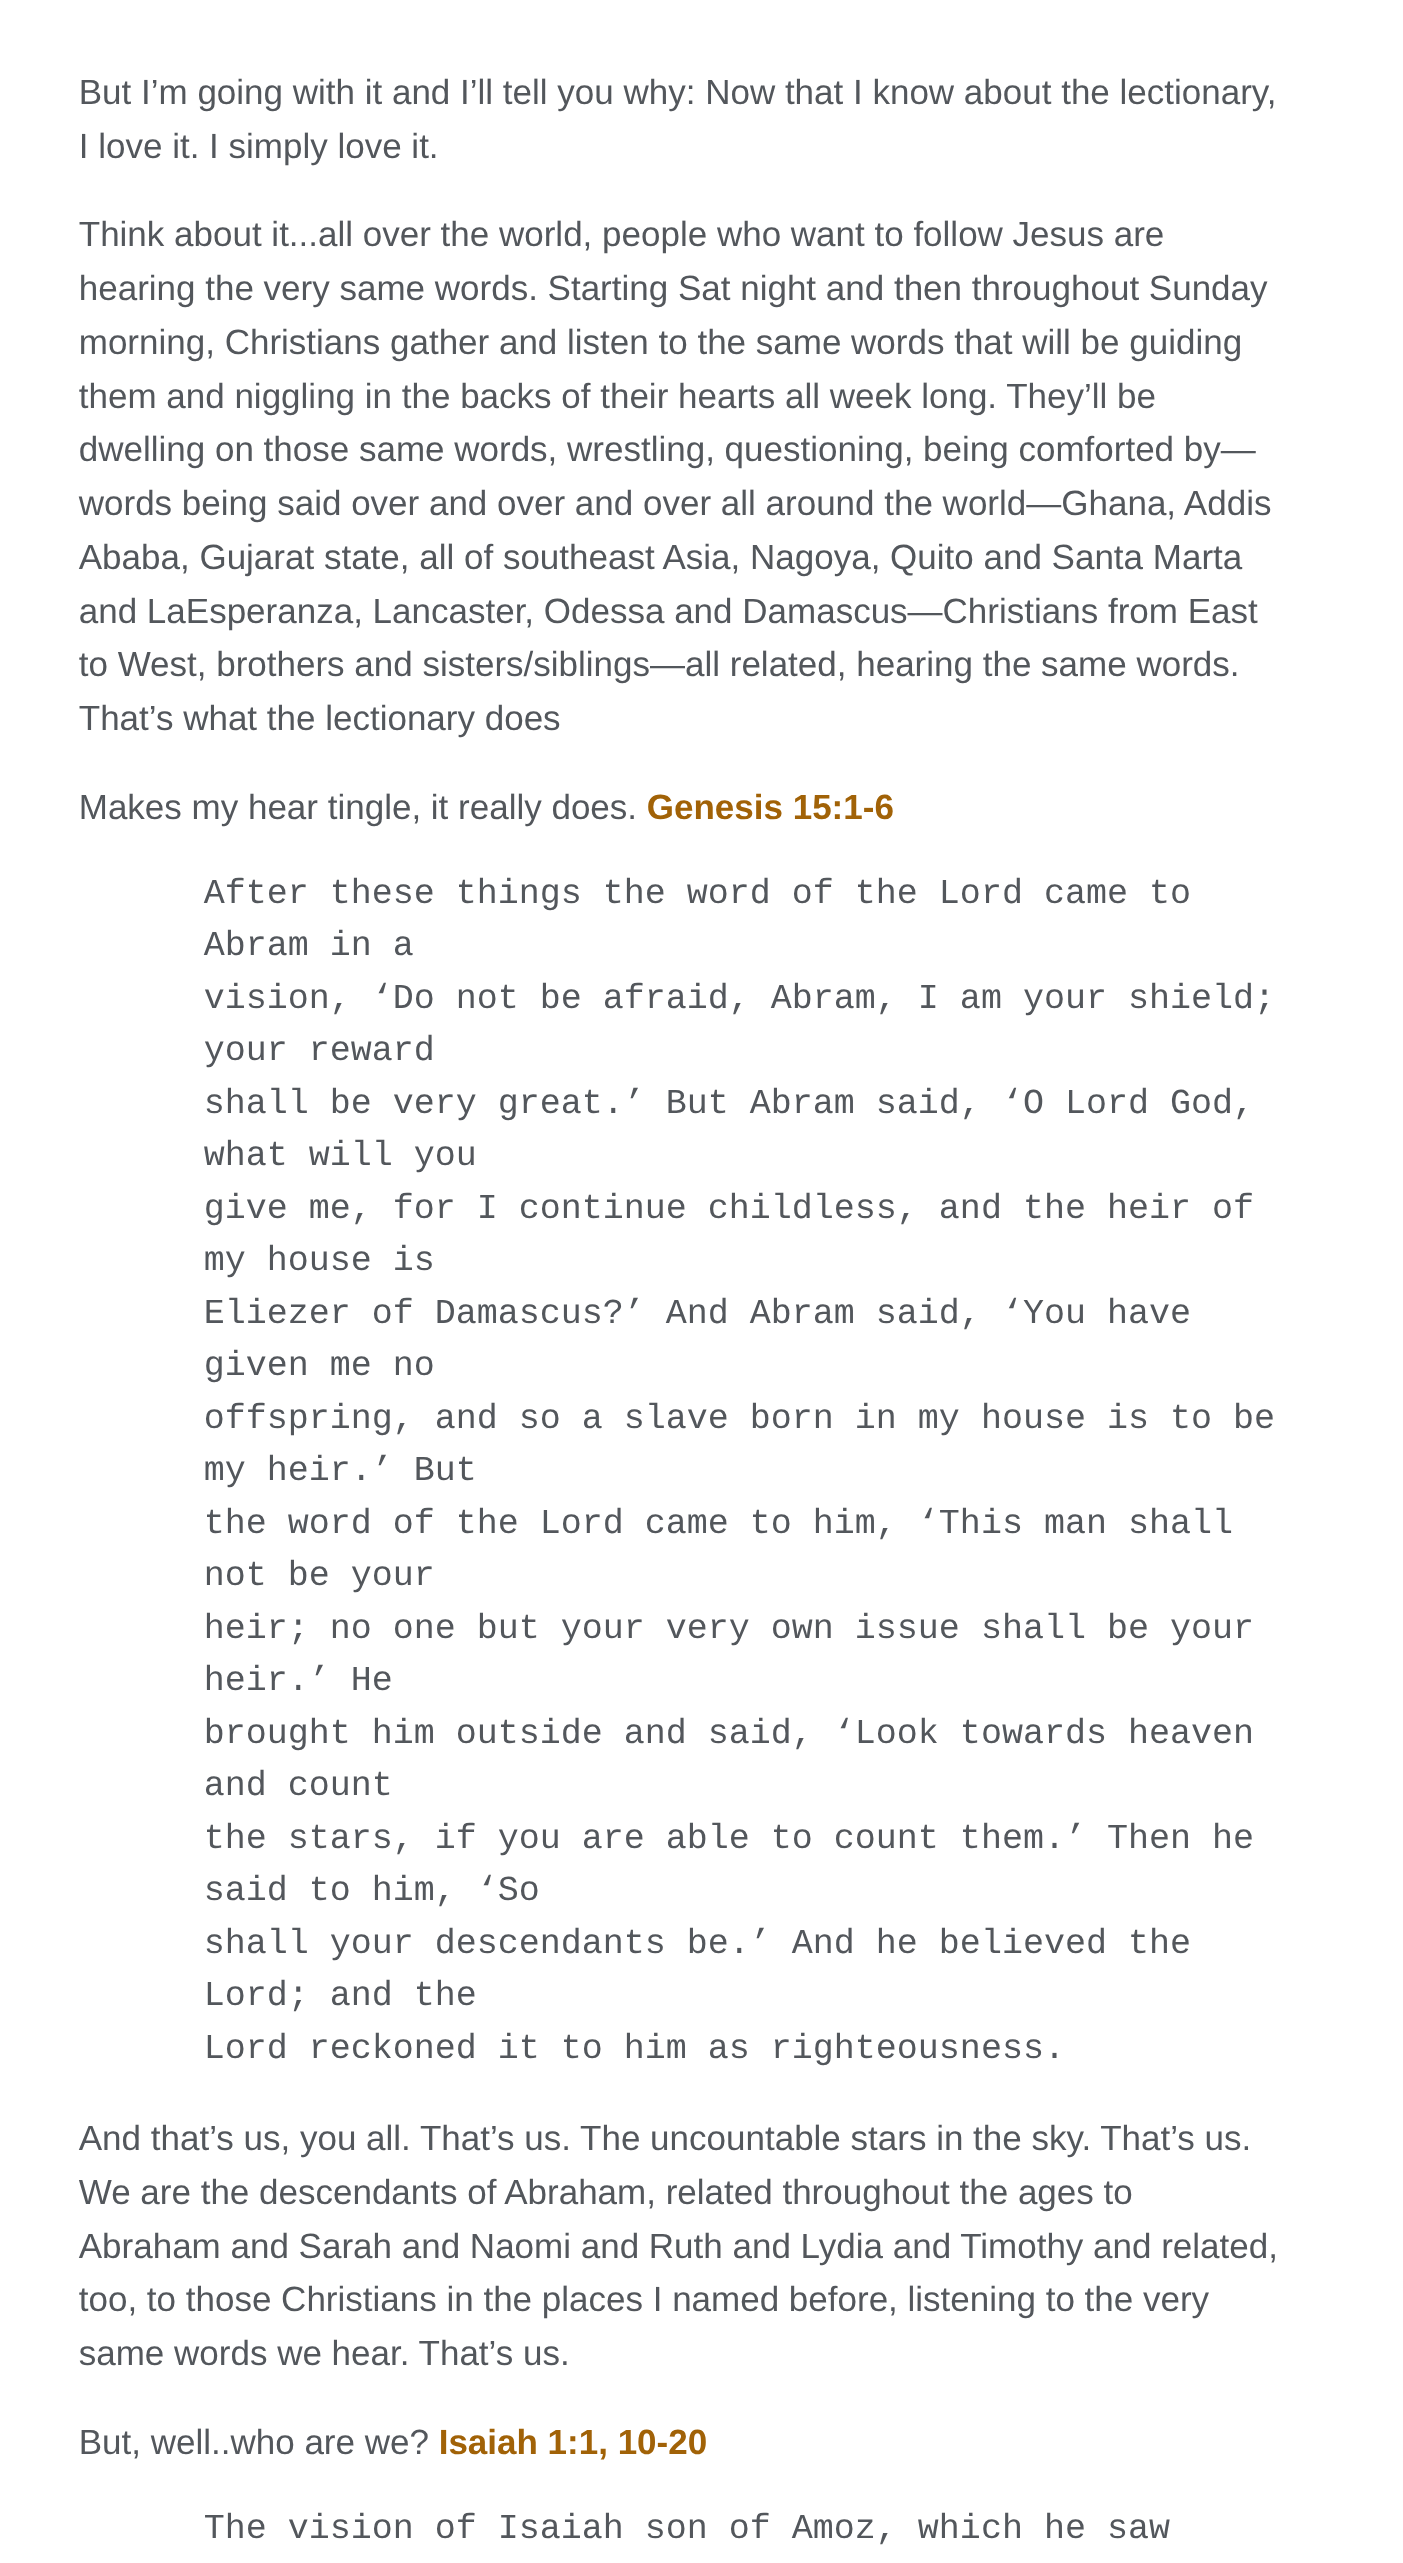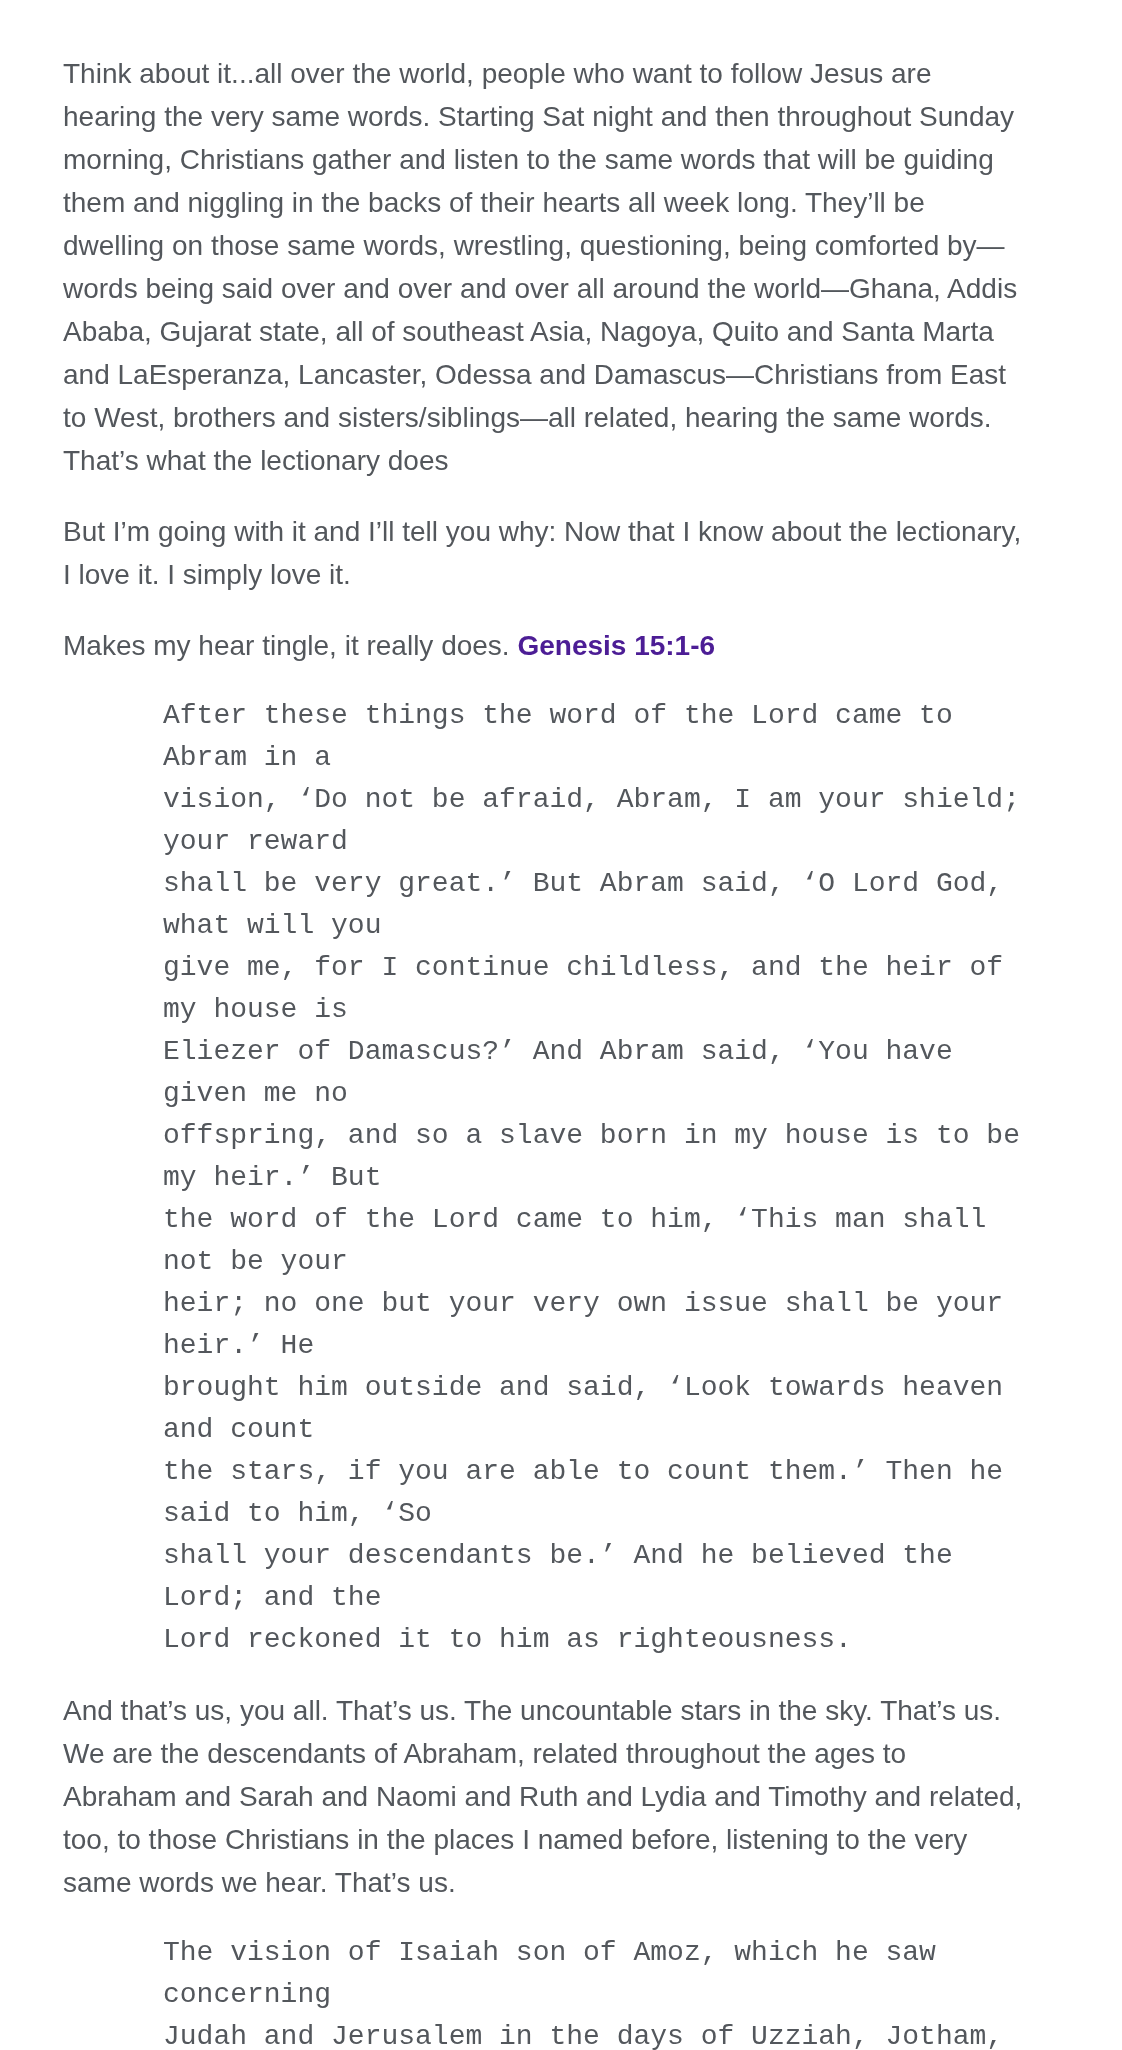--- a/index.html
+++ b/index.html
@@ -26,41 +26,41 @@
   }
   .scripture-quote {
     margin: 0 40px 28px 100px;
     padding: 0;
     white-space: pre-wrap;
     line-height: 42px;
     font-family: Liberation Mono, monospace;
   }
   .scripture-ref {
     font-weight: bold;
-    color: #4c1d95;
+    color: #a16207;
   }
 </style>
 </head>
 <body>
 
 <div class="page">
+
+  <p class="para">But I’m going with it and I’ll tell you why: Now that I know about the lectionary,
+I love it. I simply love it.</p>
 
   <p class="para">Think about it...all over the world, people who want to follow Jesus are
 hearing the very same words. Starting Sat night and then throughout Sunday
 morning, Christians gather and listen to the same words that will be guiding
 them and niggling in the backs of their hearts all week long. They’ll be
 dwelling on those same words, wrestling, questioning, being comforted by—
 words being said over and over and over all around the world—Ghana, Addis
 Ababa, Gujarat state, all of southeast Asia, Nagoya, Quito and Santa Marta
 and LaEsperanza, Lancaster, Odessa and Damascus—Christians from East
 to West, brothers and sisters/siblings—all related, hearing the same words.
 That’s what the lectionary does</p>
-
-  <p class="para">But I’m going with it and I’ll tell you why: Now that I know about the lectionary,
-I love it. I simply love it.</p>
 
   <p class="para"><span>Makes my hear tingle, it really does. </span><span class="scripture-ref">Genesis 15:1-6</span></p>
 
   <blockquote class="scripture-quote">After these things the word of the Lord came to Abram in a
 vision, ‘Do not be afraid, Abram, I am your shield; your reward
 shall be very great.’ But Abram said, ‘O Lord God, what will you
 give me, for I continue childless, and the heir of my house is
 Eliezer of Damascus?’ And Abram said, ‘You have given me no
 offspring, and so a slave born in my house is to be my heir.’ But
 the word of the Lord came to him, ‘This man shall not be your
@@ -69,20 +69,21 @@
 the stars, if you are able to count them.’ Then he said to him, ‘So
 shall your descendants be.’ And he believed the Lord; and the
 Lord reckoned it to him as righteousness.</blockquote>
 
   <p class="para">And that’s us, you all. That’s us. The uncountable stars in the sky. That’s us.
 We are the descendants of Abraham, related throughout the ages to
 Abraham and Sarah and Naomi and Ruth and Lydia and Timothy and related,
 too, to those Christians in the places I named before, listening to the very
 same words we hear. That’s us.</p>
 
+  <p class="para"><span>But, well..who are we? </span><span class="scripture-ref">Isaiah 1:1, 10-20</span></p>
 
   <blockquote class="scripture-quote">The vision of Isaiah son of Amoz, which he saw concerning
 Judah and Jerusalem in the days of Uzziah, Jotham, Ahaz, and
 Hezekiah, kings of Judah.
 Hear the word of the Lord,
    you rulers of Sodom!
 Listen to the teaching of our God,
    you people of Gomorrah!
 What to me is the multitude of your sacrifices?
    says the Lord;

